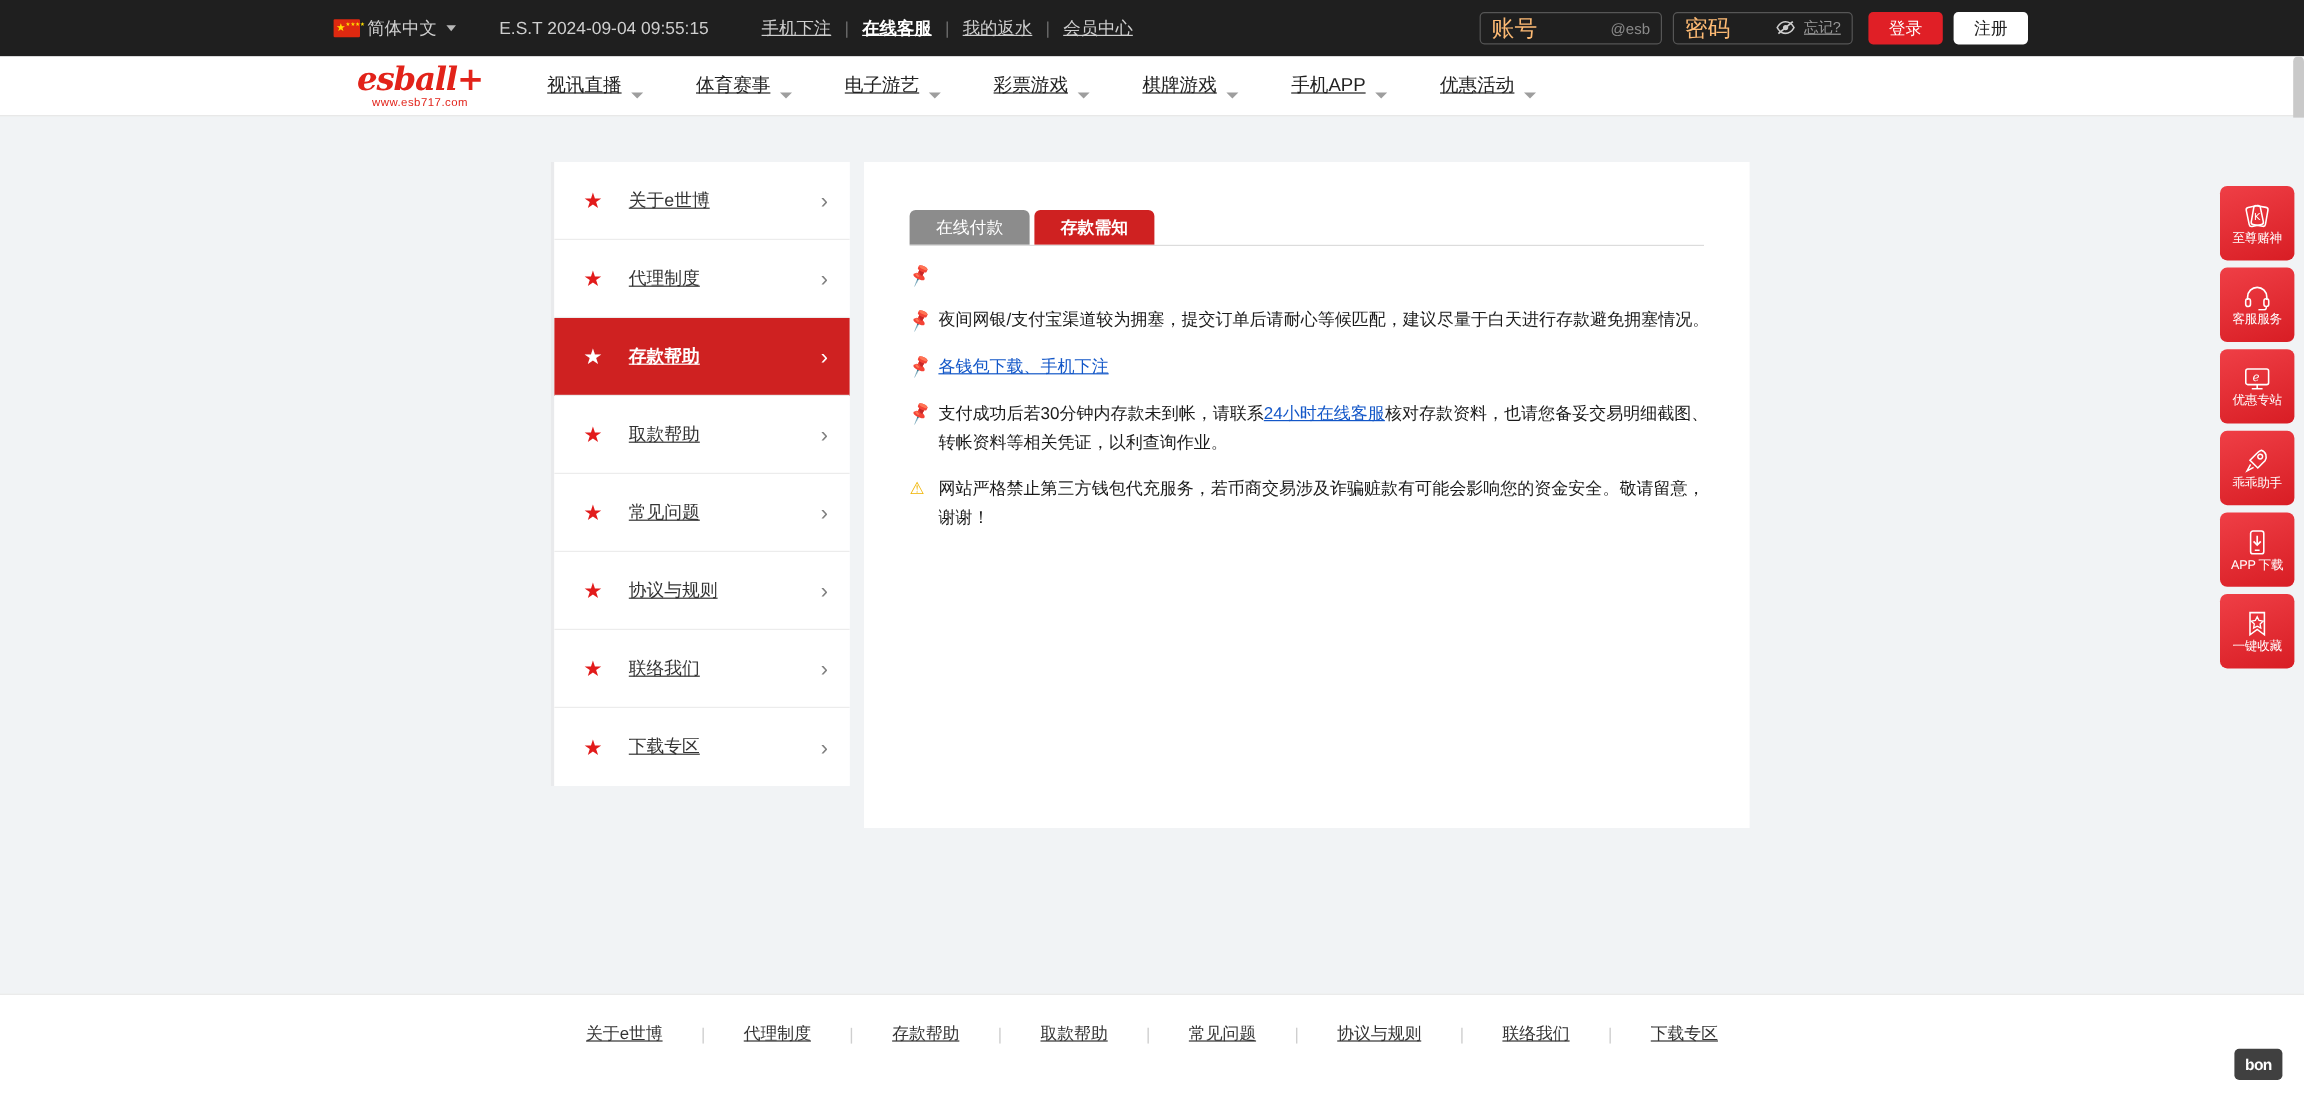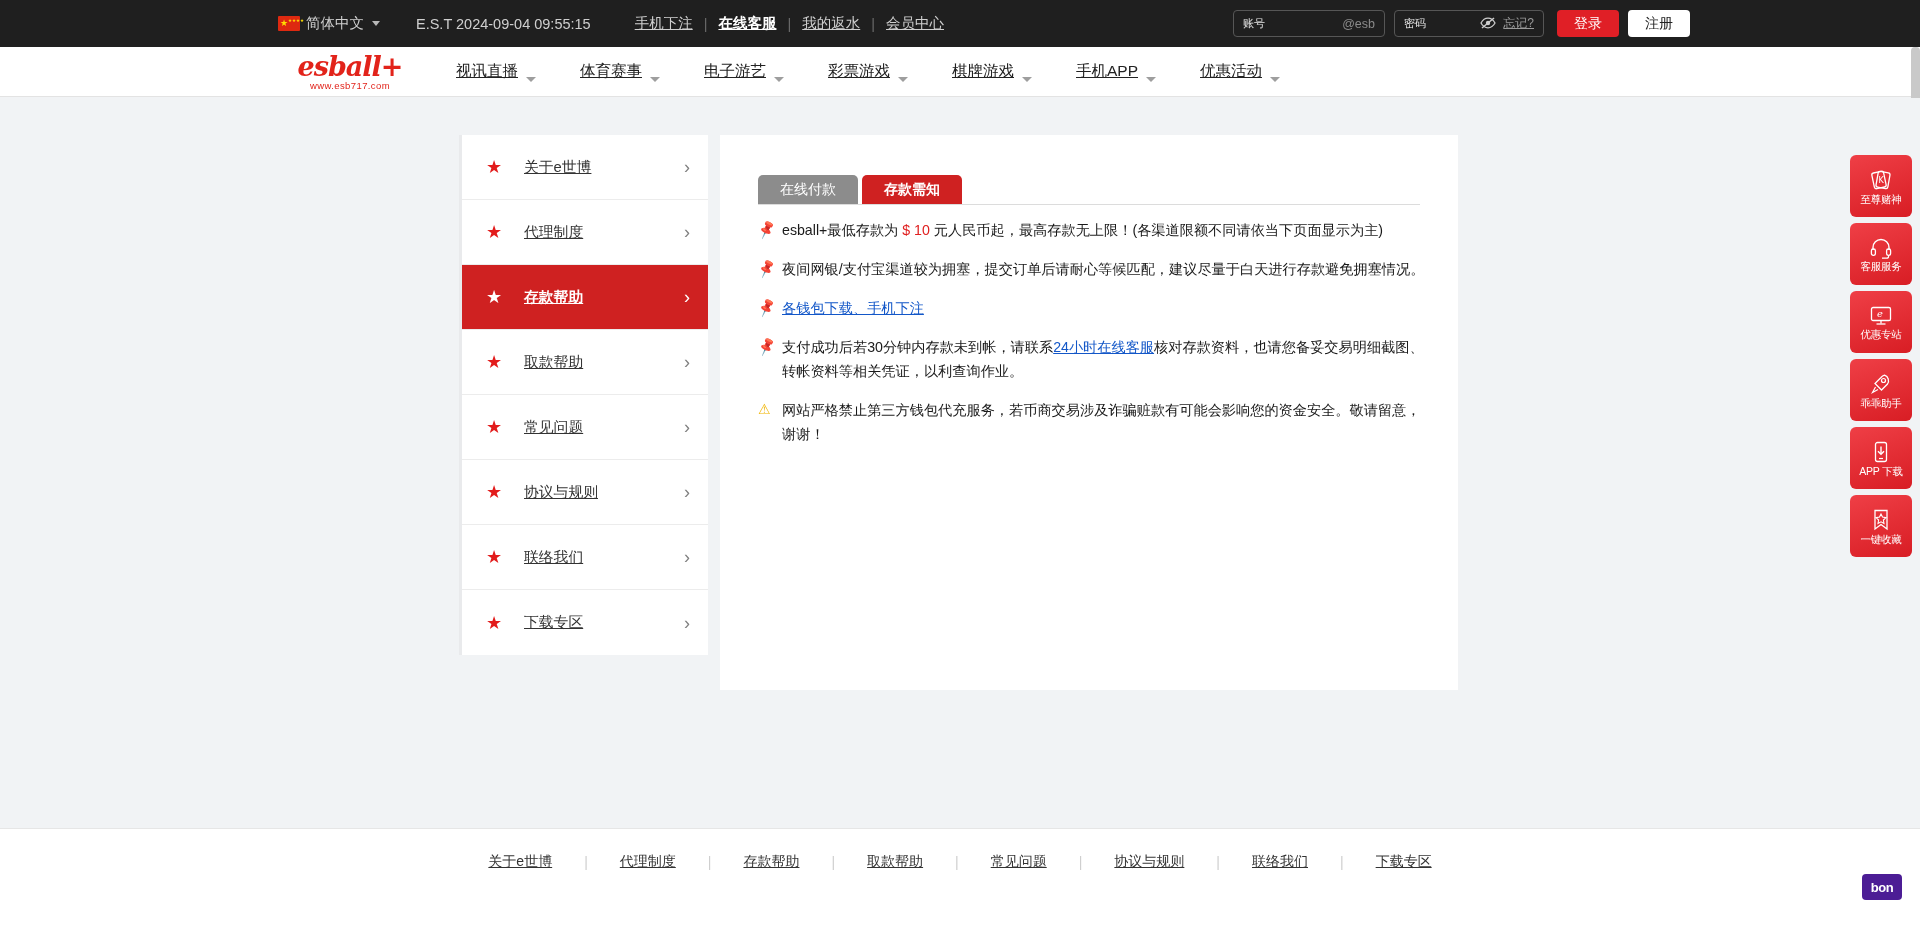--- a/index.html
+++ b/index.html
@@ -70,21 +70,21 @@
     height: 47px; display: flex; align-items: center; gap: 9px;
   }
   .field {
     width: 152px; height: 27px;
     border: 1px solid #565656; border-radius: 4px;
     background: #1f1f1f;
     display: flex; align-items: center;
     padding: 0 9px;
     position: relative;
   }
-  .field .lbl { color: #e5e5e5; font-size: 11px; text-align: right; }
+  .field .lbl { color: #fdba74; font-size: 19px; text-align: right; }
   .field .ph { margin-left: auto; color: #8a8a8a; font-size: 12.5px; }
   .field .eye {
     margin-left: auto; color: #cdcdcd; font-size: 13px; line-height: 1;
     position: relative; cursor: pointer;
   }
   .field .forgot {
     color: #9a9a9a; font-size: 12px; text-decoration: underline;
     margin-left: 7px; cursor: pointer; white-space: nowrap;
   }
   .field.pwd { width: 150px; }
@@ -266,21 +266,21 @@
   .foot-links .sep {
     color: #cfcfcf; margin: 0 32px;
   }
   .copyright {
     position: absolute; left: 0; top: 56px; width: 1920px;
     text-align: center; font-size: 13.5px; color: #4a4a4a;
   }
   .bon-logo {
     position: absolute; right: 18px; top: 45px;
     width: 40px; height: 26px;
-    background: #4c1d95; border-radius: 4px;
+    background: #404040; border-radius: 4px;
     color: #fff; font-size: 13px; font-weight: bold;
     display: flex; align-items: center; justify-content: center;
     letter-spacing: -0.5px;
   }
 </style>
 </head>
 <body>
 
 <div id="page">
 
@@ -414,21 +414,20 @@
       <div class="tabs">
         <div class="tab">在线付款</div>
         <div class="tab active">存款需知</div>
       </div>
       <div class="tab-rule"></div>
 
       <div class="content">
 
         <div class="row">
           <span class="pin">📌</span>
-          <span class="txt"><span>esball+最低存款为 </span><span class="amt">$ 10</span><span> 元人民币起，最高存款无上限！(各渠道限额不同请依当下页面显示为主)</span></span>
         </div>
 
         <div class="row">
           <span class="pin">📌</span>
           <span class="txt">夜间网银/支付宝渠道较为拥塞，提交订单后请耐心等候匹配，建议尽量于白天进行存款避免拥塞情况。</span>
         </div>
 
         <div class="row">
           <span class="pin">📌</span>
           <span class="txt"><a>各钱包下载、手机下注</a></span>

